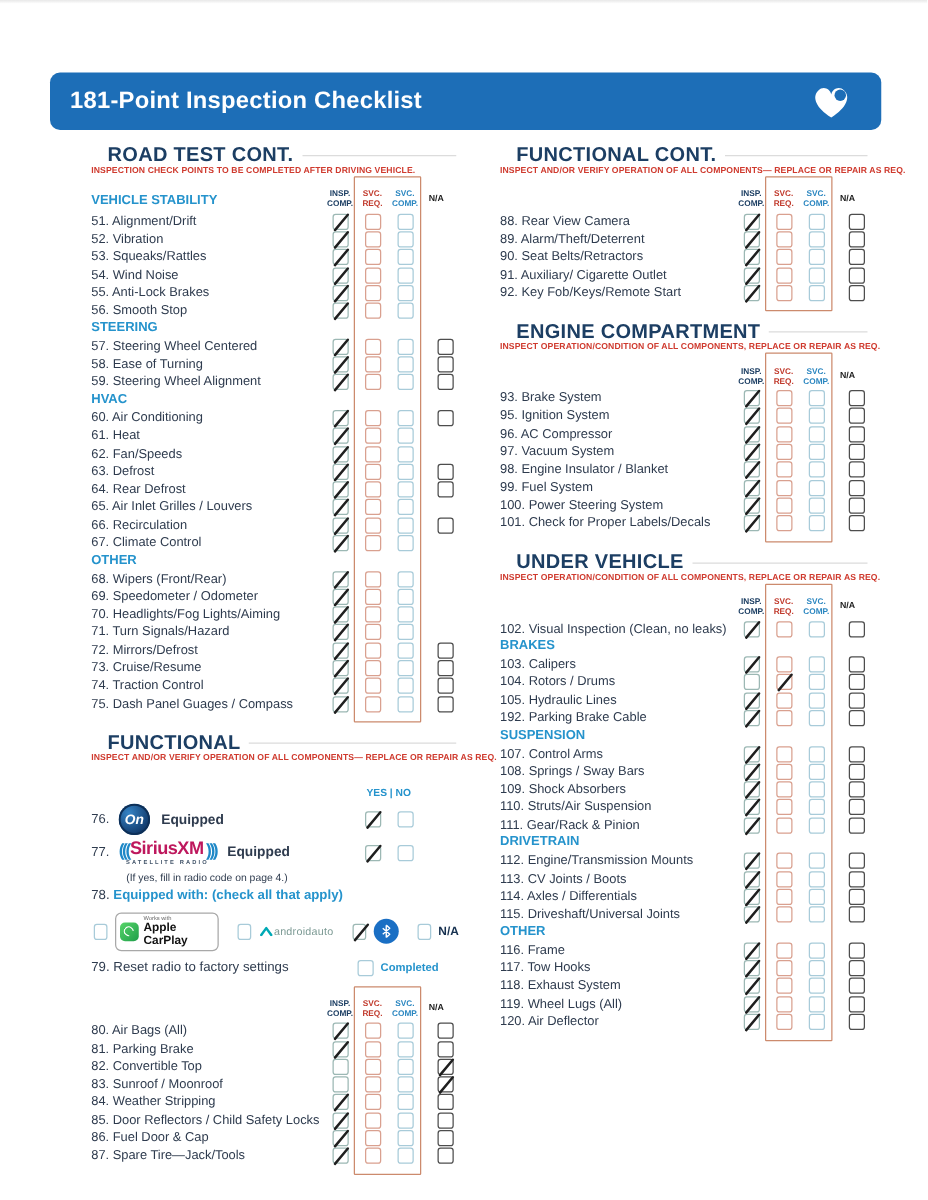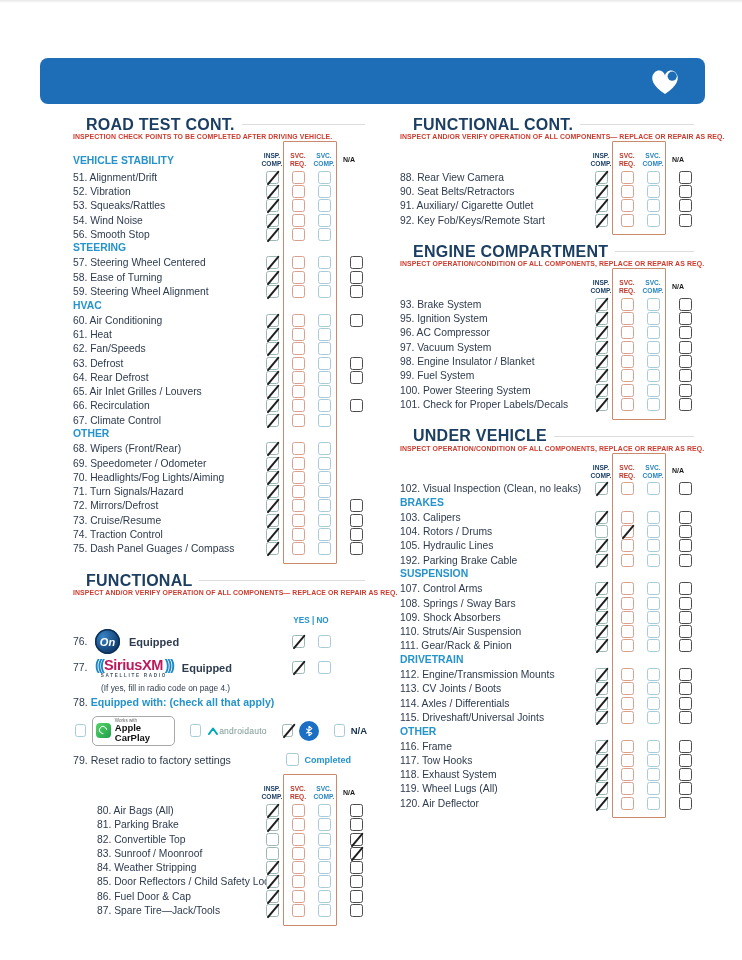--- a/index.html
+++ b/index.html
@@ -86,28 +86,29 @@
   .cp-big{font-size:9.5px;font-weight:bold;color:#111;}
   .aa{display:inline-flex;flex-direction:row;align-items:center;line-height:1;}
   .aa-word{font-size:8.6px;color:#7c9a94;letter-spacing:.2px;}
   .bt{width:20px;height:20px;border-radius:50%;background:#1a6fc4;flex:none;
       display:flex;align-items:center;justify-content:center;}
   .opt-na{font-size:9.5px;font-weight:bold;color:#16304f;}
   .opt-gap{width:4px;}
   .row79{display:flex;align-items:center;margin-top:7px;font-size:10.6px;color:#2e3b4e;}
   .comp-wrap{margin-left:auto;margin-right:16px;display:flex;align-items:center;gap:5px;}
   .comp-label{color:#2593cc;font-size:9px;font-weight:bold;}
-  .rows-gap{margin-top:9px;margin-left:24px;}
+  .rows-gap{margin-top:9px;}
 </style>
 </head>
 <body>
 
 <div class="page">
 
   <div class="header-bar">
+    <span class="header-title">181-Point Inspection Checklist</span>
     <span class="heart-wrap">
       <svg width="36" height="32" viewBox="0 0 36 32">
         <path d="M18 29 C5.5 21 2.5 12.5 7.5 7.5 C11.8 3.3 17 6.2 18 10.5 C19 6.2 24.2 3.3 28.5 7.5 C33.5 12.5 30.5 21 18 29 Z" fill="#ffffff"></path>
         <circle cx="25.2" cy="11.2" r="4.6" fill="#1d6eb7"></circle>
       </svg>
     </span>
   </div>
 
   <div class="col-left">
 
@@ -172,20 +173,33 @@
               <span class="cell">
                 <span class="box req"></span>
               </span>
               <span class="cell">
                 <span class="box comp"></span>
               </span>
               <span class="cell na-cell"></span>
             </div>
             <div class="item-row">
               <span class="item-label">54. Wind Noise</span>
+              <span class="cell">
+                <span class="box insp checked"></span>
+              </span>
+              <span class="cell">
+                <span class="box req"></span>
+              </span>
+              <span class="cell">
+                <span class="box comp"></span>
+              </span>
+              <span class="cell na-cell"></span>
+            </div>
+            <div class="item-row">
+              <span class="item-label">55. Anti-Lock Brakes</span>
               <span class="cell">
                 <span class="box insp checked"></span>
               </span>
               <span class="cell">
                 <span class="box req"></span>
               </span>
               <span class="cell">
                 <span class="box comp"></span>
               </span>
               <span class="cell na-cell"></span>
@@ -756,20 +770,35 @@
                 <span class="box req"></span>
               </span>
               <span class="cell">
                 <span class="box comp"></span>
               </span>
               <span class="cell na-cell">
                 <span class="box na"></span>
               </span>
             </div>
             <div class="item-row">
+              <span class="item-label">89. Alarm/Theft/Deterrent</span>
+              <span class="cell">
+                <span class="box insp checked"></span>
+              </span>
+              <span class="cell">
+                <span class="box req"></span>
+              </span>
+              <span class="cell">
+                <span class="box comp"></span>
+              </span>
+              <span class="cell na-cell">
+                <span class="box na"></span>
+              </span>
+            </div>
+            <div class="item-row">
               <span class="item-label">90. Seat Belts/Retractors</span>
               <span class="cell">
                 <span class="box insp checked"></span>
               </span>
               <span class="cell">
                 <span class="box req"></span>
               </span>
               <span class="cell">
                 <span class="box comp"></span>
               </span>

